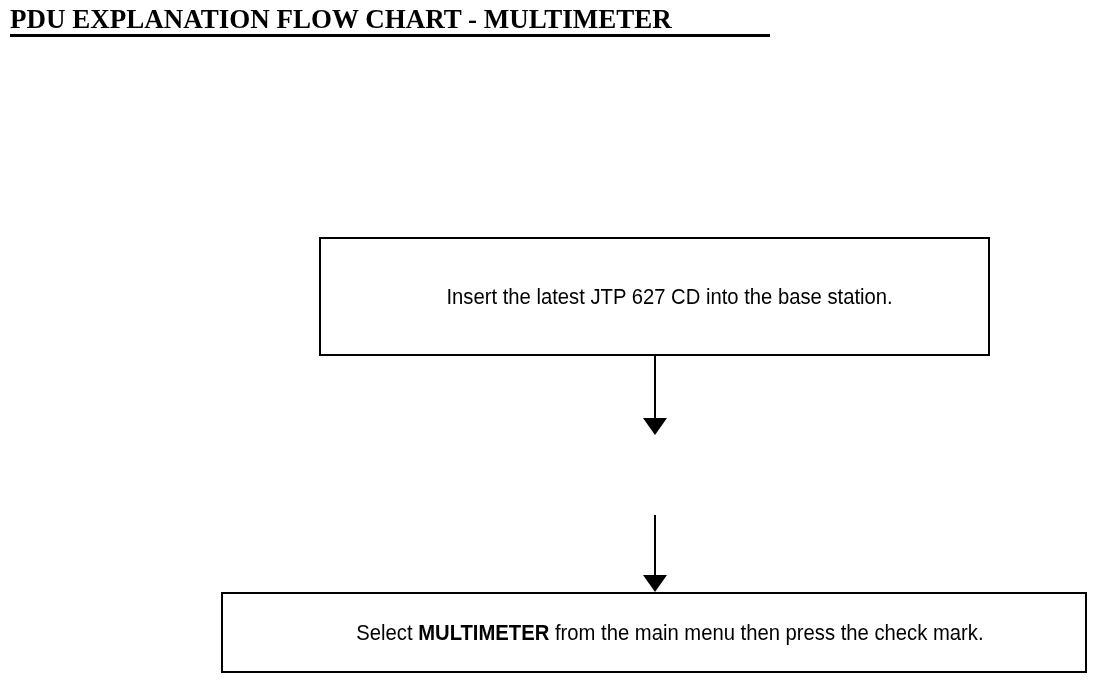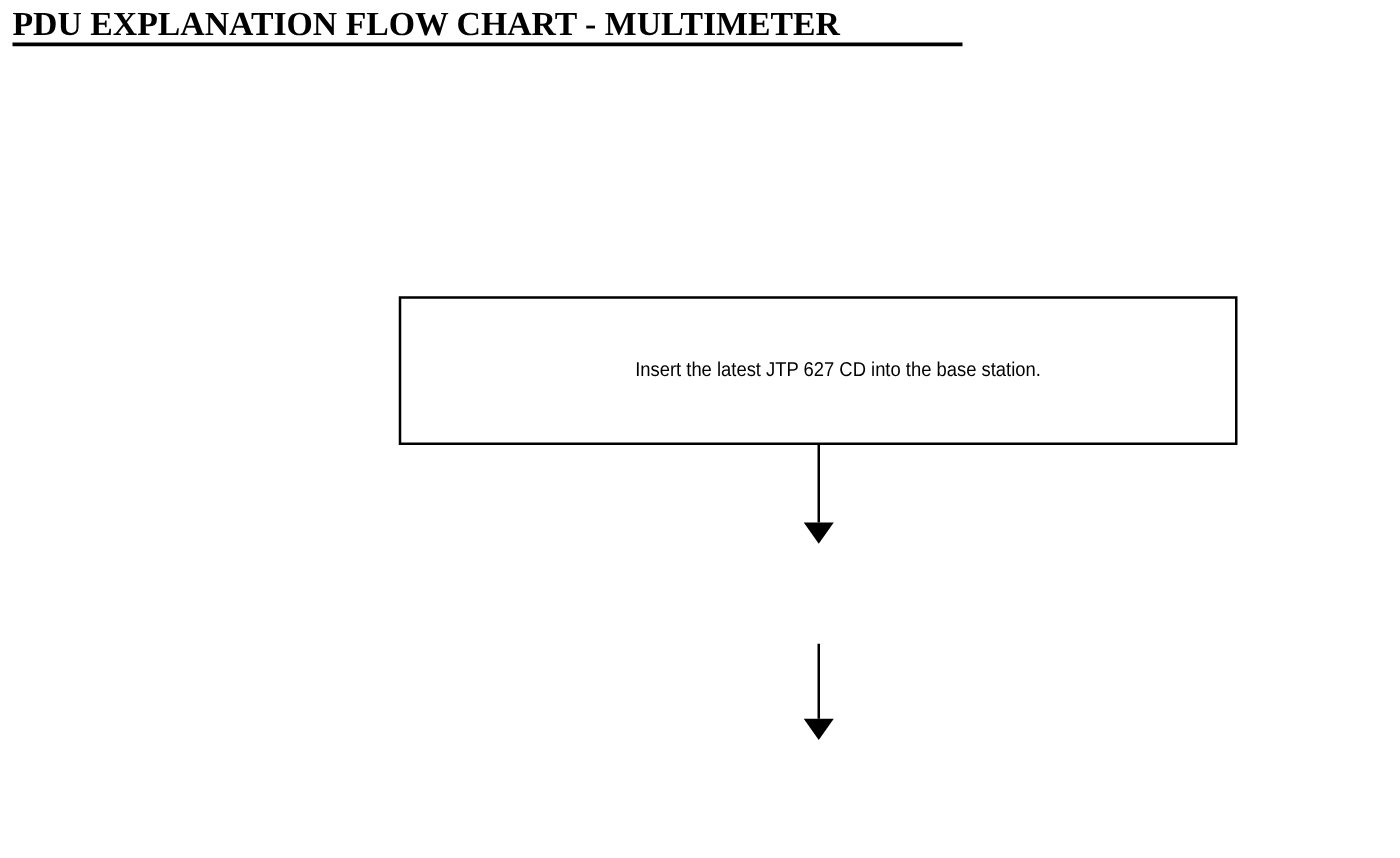--- a/index.html
+++ b/index.html
@@ -50,21 +50,21 @@
   .flow-box {
     position: absolute;
     box-sizing: border-box;
     border: 2px solid #000000;
     background: #ffffff;
     display: flex;
     align-items: center;
     justify-content: center;
     text-align: center;
     font-family: "Liberation Sans", sans-serif;
-    font-size: 16px;
+    font-size: 22px;
     line-height: 31px;
     color: #000000;
     padding-left: 31px;
   }
   .flow-box .box-text {
     display: block;
     padding: 0 10px;
     transform: scaleX(0.92);
     transform-origin: center center;
   }
@@ -145,14 +145,17 @@
     <div class="stem"></div>
     <div class="head"></div>
   </div>
 
 
   <div class="connector" id="connector-2">
     <div class="stem"></div>
     <div class="head"></div>
   </div>
 
+  <div class="flow-box" id="box-3">
+    <span class="box-text"><span>Select </span><b>MULTIMETER</b><span> from the main menu then press the check mark.</span></span>
+  </div>
 
 </div>
 
 </body></html>

